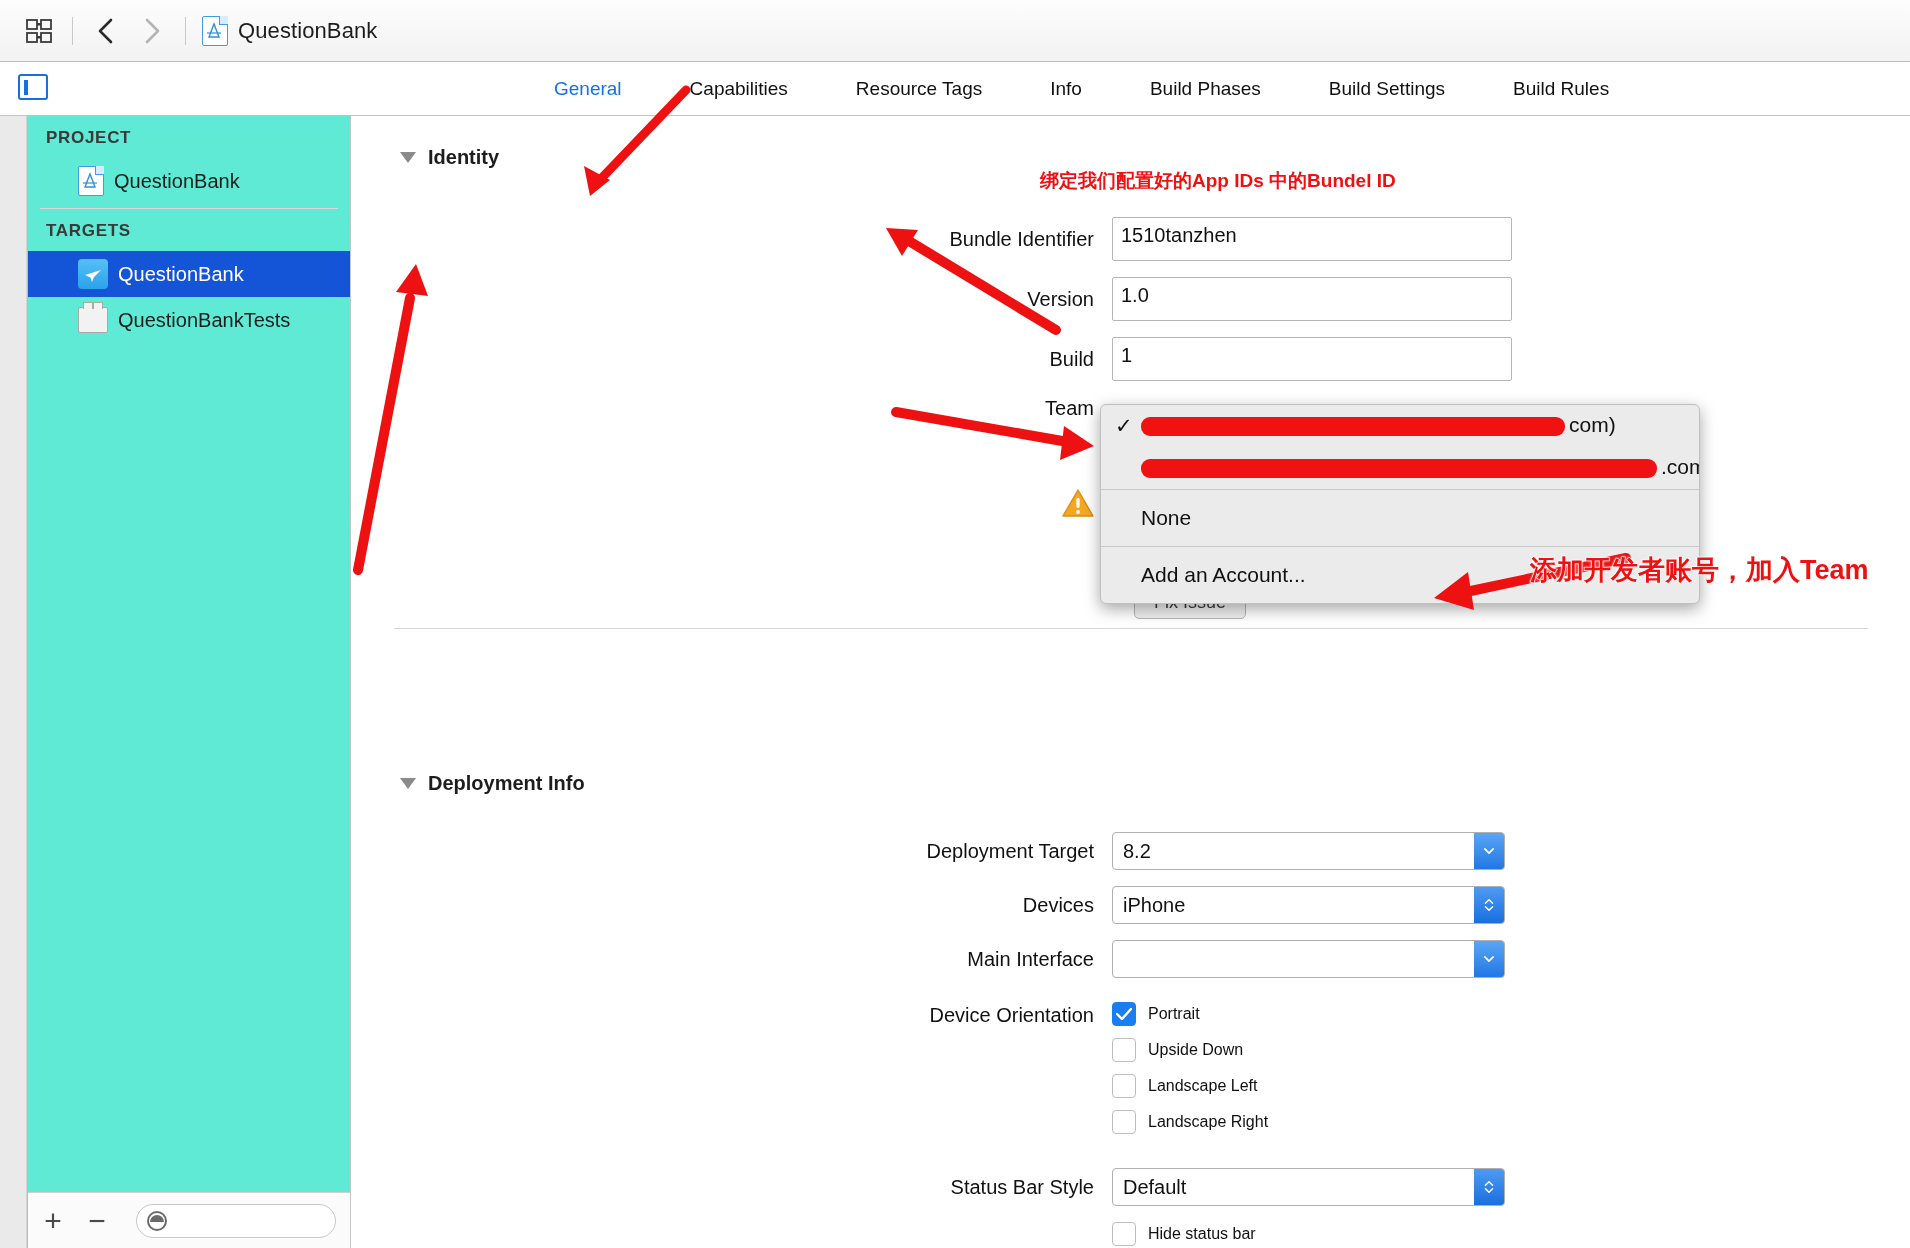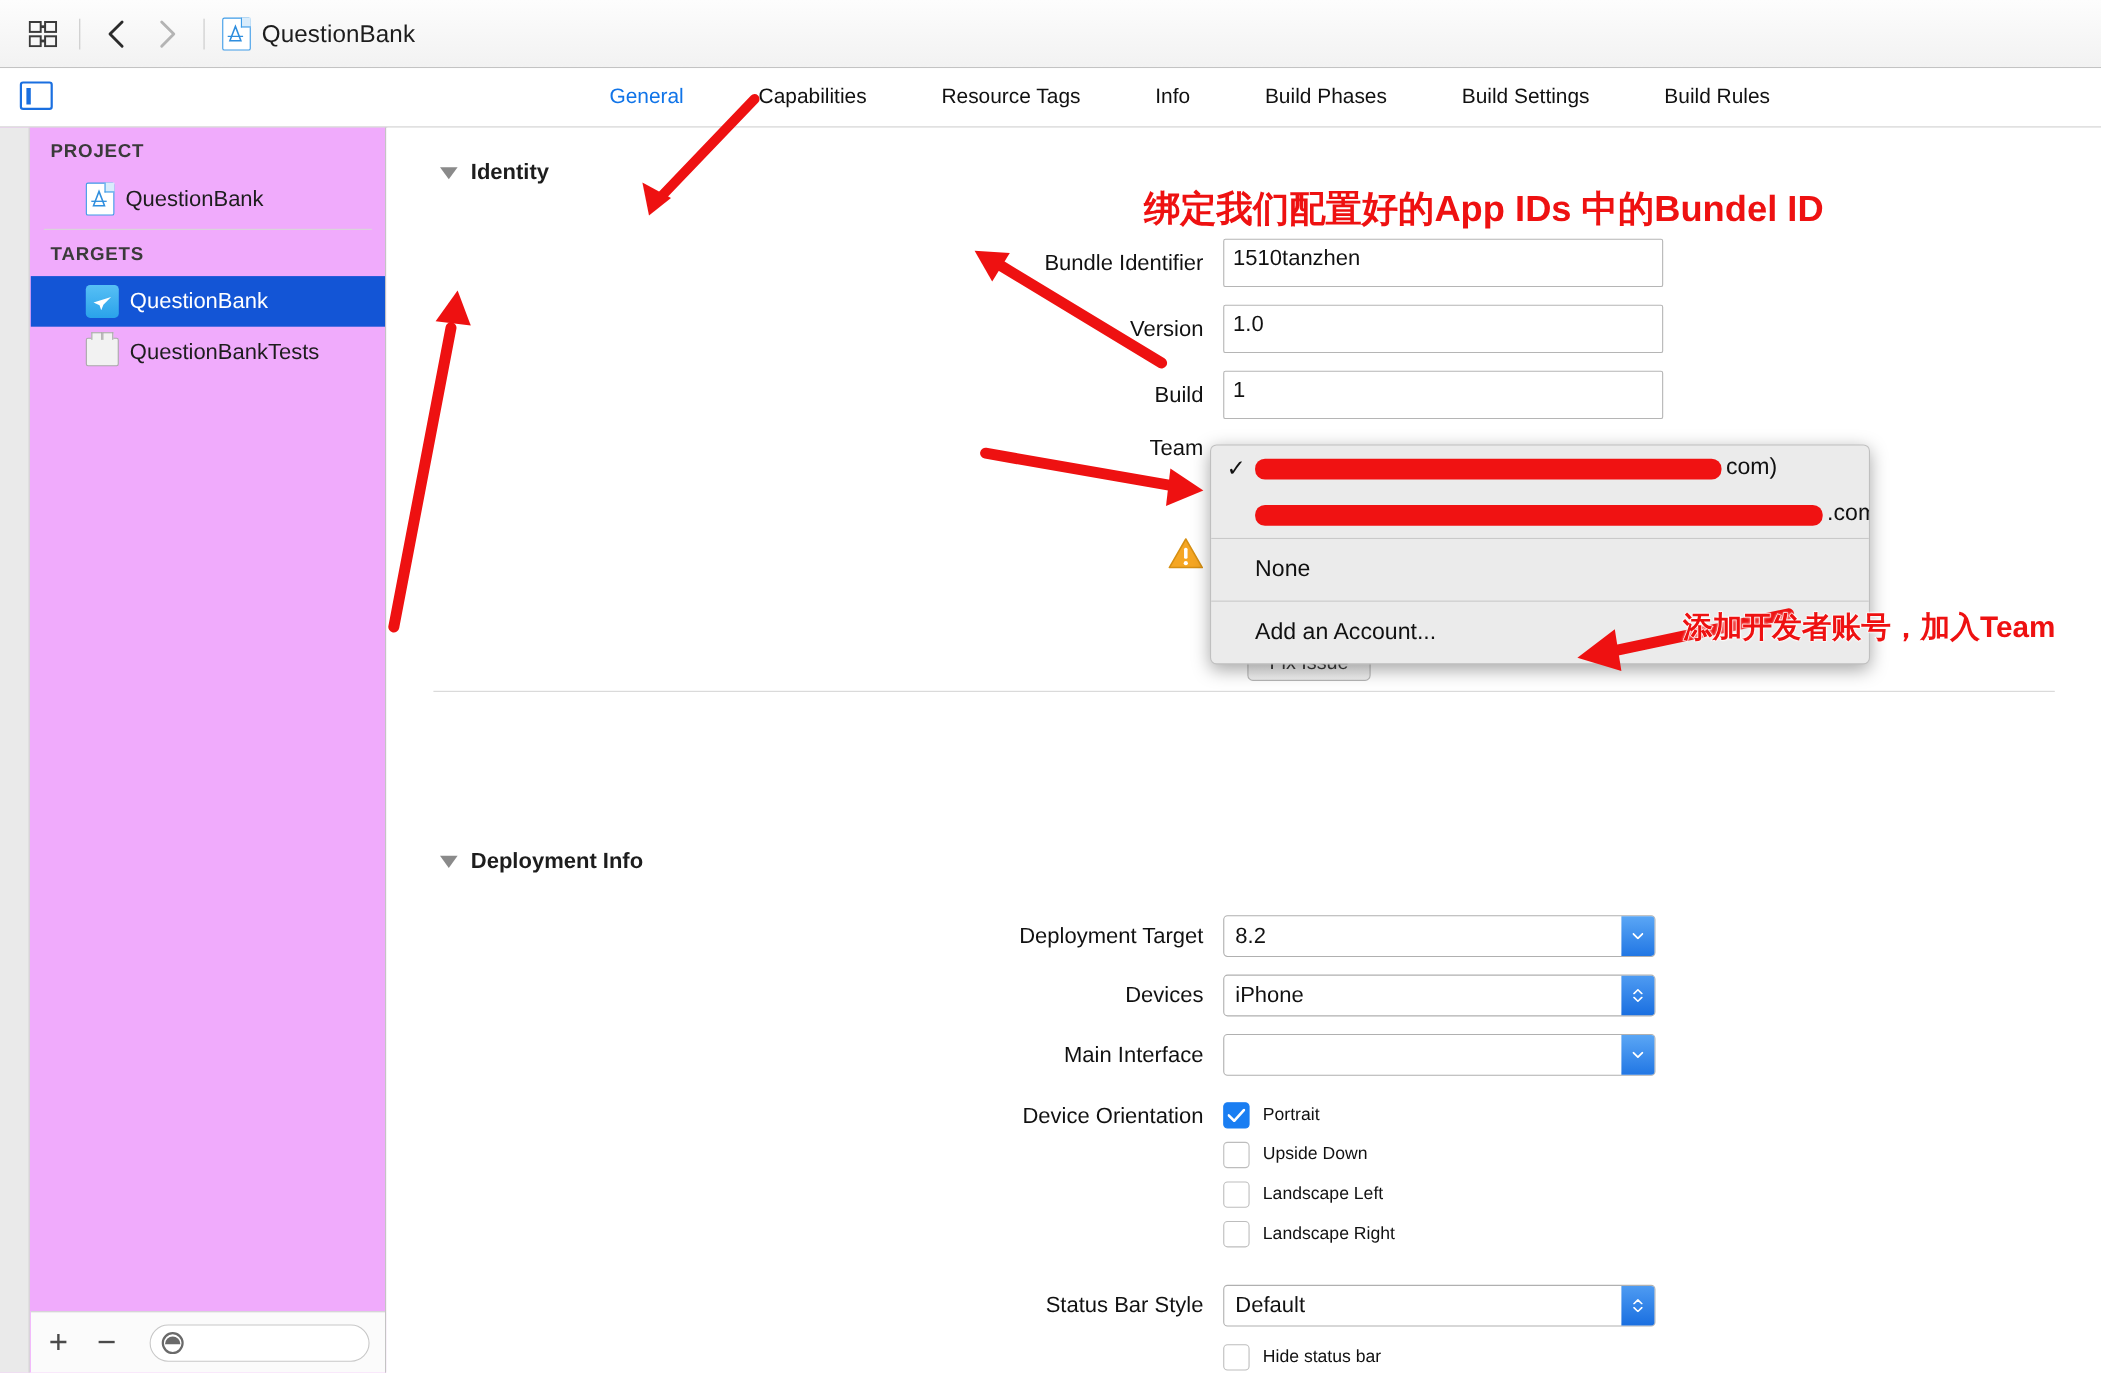--- a/index.html
+++ b/index.html
@@ -46,21 +46,21 @@
   .pane-toggle i { display: block; width: 4px; height: 15px; background: #1a6fe0; }
   .tabs { position: absolute; left: 520px; top: 0; display: flex; align-items: center; height: 54px; gap: 0; }
   .tab {
     font-size: 19px; color: #111; padding: 0 34px; line-height: 54px; cursor: default; white-space: nowrap;
   }
   .tab.active { color: #1074e8; }
 
   
   .sidebar {
     position: absolute; left: 0; top: 116px; width: 351px; bottom: 0;
-    background: #f0abfc; border-right: 1px solid #c4c4c4;
+    background: #5eead4; border-right: 1px solid #c4c4c4;
   }
   .side-gutter {
     position: absolute; left: 0; top: 0; width: 27px; bottom: 0;
     background: #eaeaea; border-right: 1px solid #d2d2d2;
   }
   .side-list { position: absolute; left: 28px; right: 0; top: 0; bottom: 56px; }
   .side-header {
     font-size: 17px; font-weight: bold; color: #3a3a3a;
     letter-spacing: .7px; padding: 12px 0 10px 18px;
   }
@@ -466,16 +466,16 @@
   <svg class="arrow" style="left:280px; top:250px; width:160px; height:340px;" viewBox="0 0 160 340">
     <path d="M78 320 L130 48" stroke="#ee1111" stroke-width="10" stroke-linecap="round"></path>
     <path d="M136 14 L148 46 L116 42 Z" fill="#ee1111"></path>
   </svg>
 
   <svg class="arrow" style="left:1380px; top:540px; width:260px; height:80px;" viewBox="0 0 260 80">
     <path d="M246 18 L86 52" stroke="#ee1111" stroke-width="10" stroke-linecap="round"></path>
     <path d="M54 58 L88 32 L94 70 Z" fill="#ee1111"></path>
   </svg>
 
-  <div class="anno" style="left:1040px; top:168px; font-size:33px;">绑定我们配置好的App IDs 中的Bundel ID</div>
+  <div class="anno" style="left:1040px; top:168px; font-size:19px;">绑定我们配置好的App IDs 中的Bundel ID</div>
   <div class="anno" style="left:1530px; top:552px; font-size:27px;">添加开发者账号，加入Team</div>
 
 </div>
 
 </body></html>

